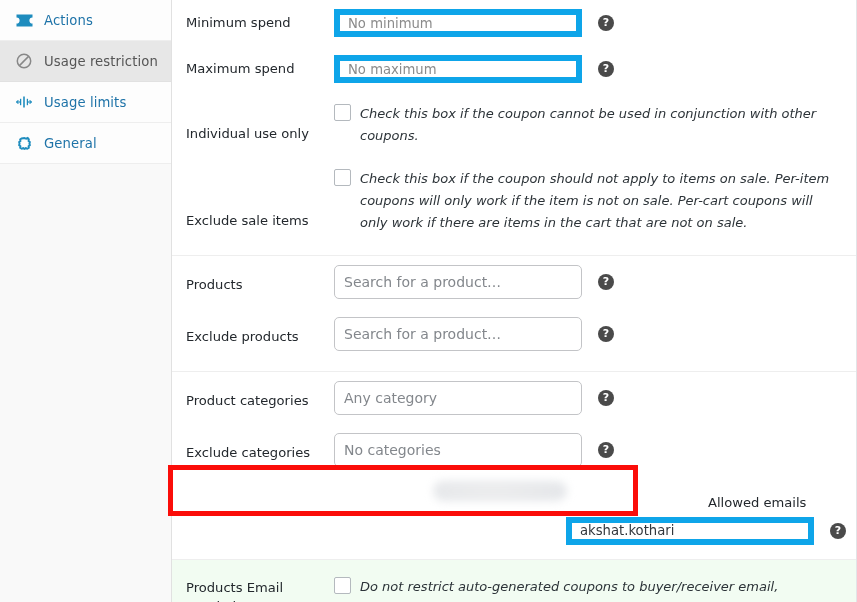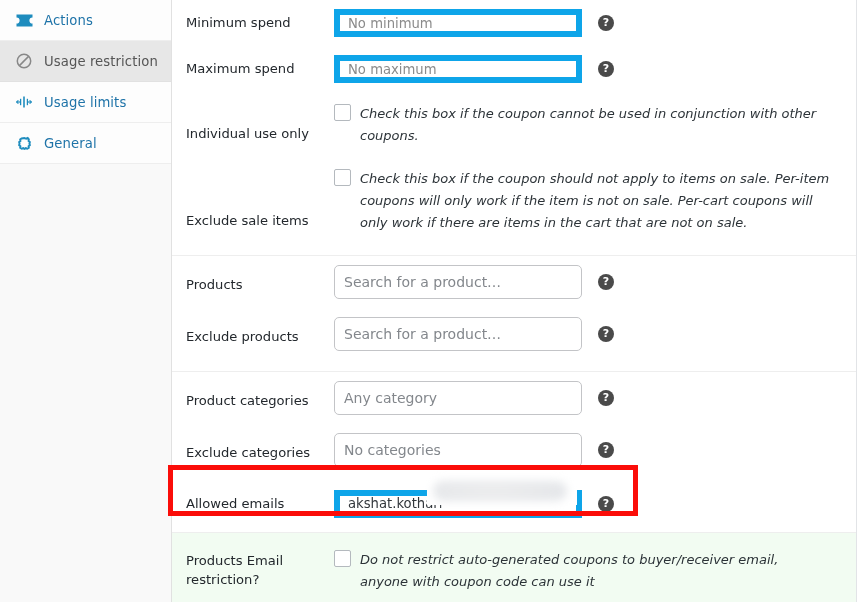--- a/index.html
+++ b/index.html
@@ -325,21 +325,21 @@
       <div class="frow">
         <div class="lbl">Exclude categories</div>
         <div class="fld">
           <div class="s2">
             <span>No categories</span>
           </div>
           <span class="help s2gap">?</span>
         </div>
       </div>
 
-      <div class="frow" style="padding-top:14px;padding-bottom:14px;">
+      <div class="frow" style="padding-top:14px;padding-bottom:14px;flex-direction:column;">
         <div class="lbl">Allowed emails</div>
         <div class="fld">
           <input class="tinput" type="text" value="akshat.kothari" style="">
           <span class="help">?</span>
         </div>
       </div>
     </div>
 
     <div class="group green last">
       <div class="frow" style="padding-top:14px;padding-bottom:16px;">

